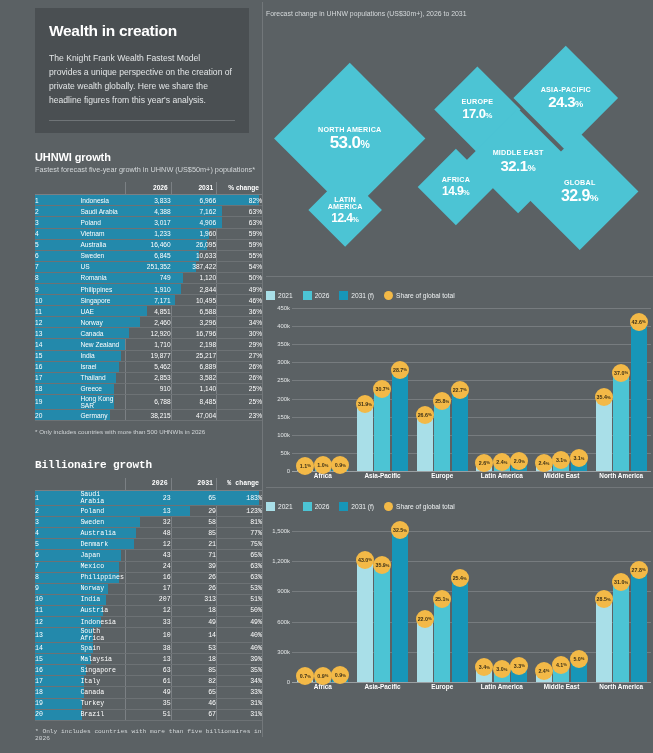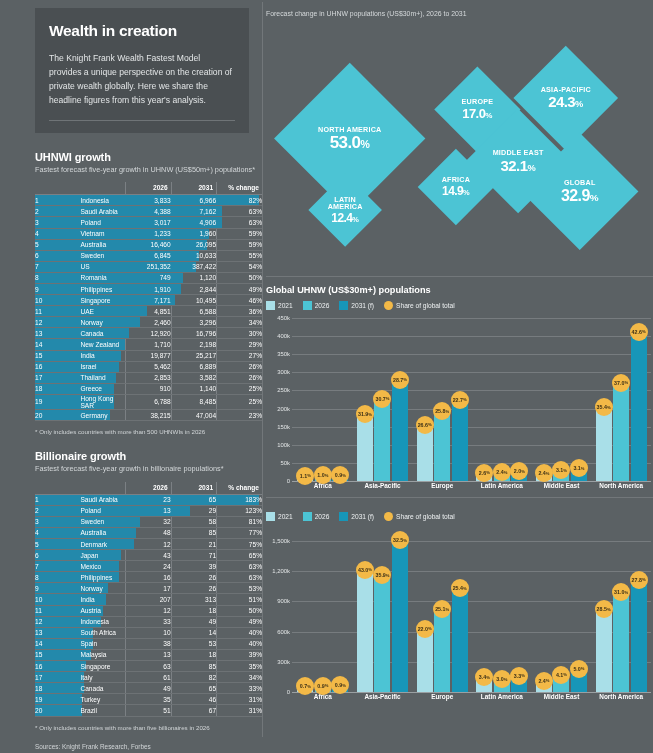--- a/index.html
+++ b/index.html
@@ -553,23 +553,22 @@
               </td>
               <td class="c-pct">
                 <span class="cellspan">23%</span>
               </td>
             </tr>
           </tbody>
       </table>
       <div class="footnote">* Only includes countries with more than 500 UHNWIs in 2026</div>
     </div>
 
-    <div style="margin-top:15px;">
+    <div style="margin-top:24px;font-family:Liberation Mono, monospace;">
       <div class="section-title">Billionaire growth</div>
-      <div class="section-sub">Fastest forecast five-year growth in billionaire populations*</div>
       <table class="rank-table" id="billionaire-table">
         <thead>
           <tr>
             <th class="h-rank"></th>
             <th class="h-name"></th>
             <th>2026</th>
             <th>2031</th>
             <th class="h-pct">% change</th>
           </tr>
         </thead>
@@ -995,21 +994,20 @@
             <div class="dia-name">LATIN
 AMERICA</div>
             <div class="dia-val" style="font-size:12px">12.4<span class="pc">%</span></div>
           </div>
         </div>
       </div>
 
     <div class="divider-h"></div>
 
     <div class="chart-block">
-      <div class="chart-title">Global UHNW (US$30m+) populations</div>
       <div class="legend" id="legend-0">
           <div class="lg-item">
             <span class="lg-swatch" style="background:#a9dfe8"></span>
             <span class="lg-text">2021</span>
           </div>
           <div class="lg-item">
             <span class="lg-swatch" style="background:#4cc4d4"></span>
             <span class="lg-text">2026</span>
           </div>
           <div class="lg-item">

